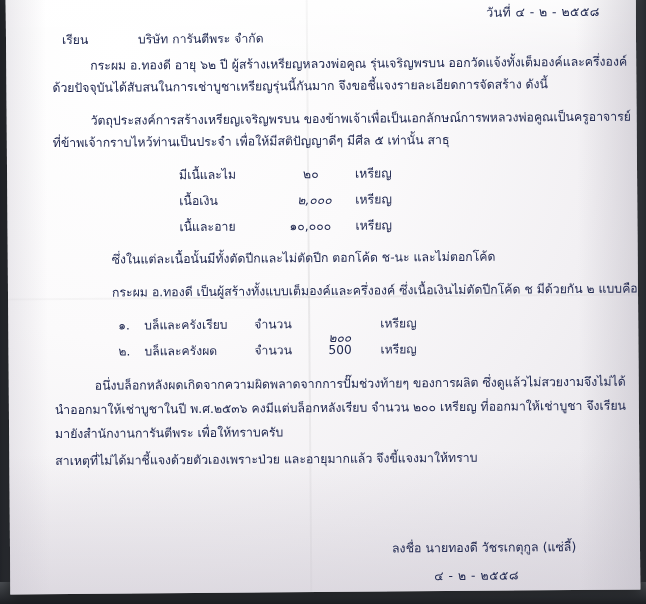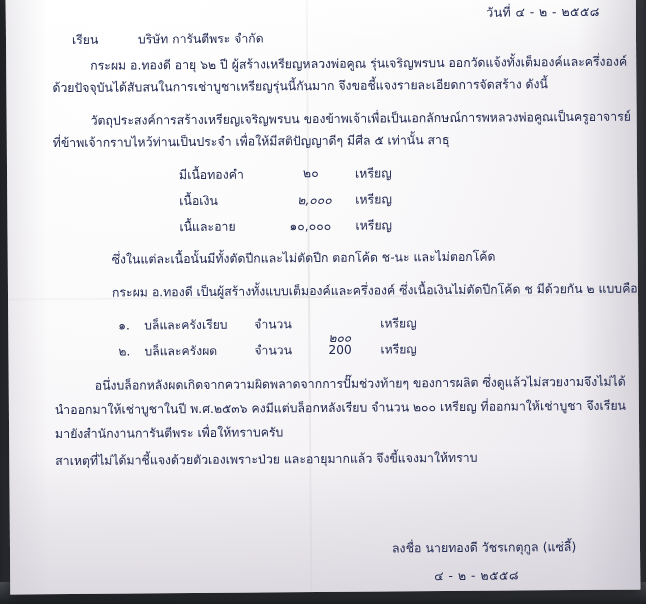--- a/index.html
+++ b/index.html
@@ -97,21 +97,21 @@
     position: absolute;
     white-space: nowrap;
     color: #222a52;
   }
   .date-line {
     right: 36px;
     top: 12px;
     font-size: 12.5px;
     letter-spacing: 0.4px;
   }
-  .salutation { left: 66px; top: 34px; font-family: Liberation Serif, serif; }
+  .salutation { left: 56px; top: 34px; font-family: Liberation Serif, serif; }
   .sal-company { left: 132px; top: 34px; }
 
   .para { left: 46px; font-size: 12.3px; }
 
   
   .tbl-label { font-size: 12.3px; }
   .tbl-qty  { font-size: 12.3px; }
   .tbl-unit { font-size: 12.3px; }
 
   .sign-name { left: 382px; top: 547px; font-size: 12.4px; }
@@ -141,22 +141,22 @@
 
       <div class="line salutation" style="top:36px;">เรียน</div>
       <div class="line sal-company" style="top:36px;">บริษัท การันตีพระ จำกัด</div>
 
       <div class="line para" style="left:84px; top:62px;">กระผม อ.ทองดี อายุ ๖๒ ปี ผู้สร้างเหรียญหลวงพ่อคูณ รุ่นเจริญพรบน  ออกวัดแจ้งทั้งเต็มองค์และครึ่งองค์</div>
       <div class="line para" style="left:46px; top:84px;">ด้วยปัจจุบันได้สับสนในการเช่าบูชาเหรียญรุ่นนี้กันมาก จึงขอชี้แจงรายละเอียดการจัดสร้าง ดังนี้</div>
 
       <div class="line para" style="left:84px; top:117px;">วัตถุประสงค์การสร้างเหรียญเจริญพรบน ของข้าพเจ้าเพื่อเป็นเอกลักษณ์การพหลวงพ่อคูณเป็นครูอาจารย์</div>
       <div class="line para" style="left:46px; top:139px;">ที่ข้าพเจ้ากราบไหว้ท่านเป็นประจำ เพื่อให้มีสติปัญญาดีๆ มีศีล ๕ เท่านั้น สาธุ</div>
 
-      <div class="line tbl-label" style="left:172px; top:172px;">มีเนื้อทองคำ</div>
-      <div class="line tbl-qty" style="left:296px; top:172px;font-family:Liberation Mono, monospace;">๒๐</div>
+      <div class="line tbl-label" style="left:172px; top:172px;">มีเนื้และไม</div>
+      <div class="line tbl-qty" style="left:296px; top:172px;">๒๐</div>
       <div class="line tbl-unit" style="left:348px; top:172px;">เหรียญ</div>
 
       <div class="line tbl-label" style="left:172px; top:198px;">เนื้อเงิน</div>
       <div class="line tbl-qty" style="left:290px; top:198px;font-style:italic;">๒,๐๐๐</div>
       <div class="line tbl-unit" style="left:348px; top:198px;">เหรียญ</div>
 
       <div class="line tbl-label" style="left:172px; top:224px;">เนื้และอาย</div>
       <div class="line tbl-qty" style="left:282px; top:224px;text-align:right;">๑๐,๐๐๐</div>
       <div class="line tbl-unit" style="left:348px; top:224px;">เหรียญ</div>
 
@@ -165,21 +165,21 @@
 
       <div class="line" style="left:110px; top:322px;">๑.</div>
       <div class="line" style="left:136px; top:322px;">บล็และครังเรียบ</div>
       <div class="line" style="left:246px; top:322px;">จำนวน</div>
       <div class="line" style="left:320px; top:336px;font-style:italic;">๒๐๐</div>
       <div class="line" style="left:372px; top:322px;">เหรียญ</div>
 
       <div class="line" style="left:110px; top:348px;">๒.</div>
       <div class="line" style="left:136px; top:348px;">บล็และครังผด</div>
       <div class="line" style="left:246px; top:348px;">จำนวน</div>
-      <div class="line" style="left:320px; top:348px;">200</div>
+      <div class="line" style="left:320px; top:348px;">500</div>
       <div class="line" style="left:372px; top:348px;">เหรียญ</div>
 
       <div class="line para" style="left:86px; top:382px;">อนึ่งบล็อกหลังผดเกิดจากความผิดพลาดจากการปั๊มช่วงท้ายๆ ของการผลิต ซึ่งดูแล้วไม่สวยงามจึงไม่ได้</div>
       <div class="line para" style="left:46px; top:406px;">นำออกมาให้เช่าบูชาในปี พ.ศ.๒๕๓๖ คงมีแต่บล็อกหลังเรียบ จำนวน ๒๐๐ เหรียญ ที่ออกมาให้เช่าบูชา จึงเรียน</div>
       <div class="line para" style="left:46px; top:430px;">มายังสำนักงานการันตีพระ เพื่อให้ทราบครับ</div>
       <div class="line para" style="left:46px; top:457px;">สาเหตุที่ไม่ได้มาชี้แจงด้วยตัวเองเพราะป่วย และอายุมากแล้ว จึงขี้แจงมาให้ทราบ</div>
 
       <div class="line sign-name">ลงชื่อ นายทองดี วัชรเกตุกูล (แซ่ลี้)</div>
       <div class="line sign-date">๔ - ๒ - ๒๕๕๘</div>
 

